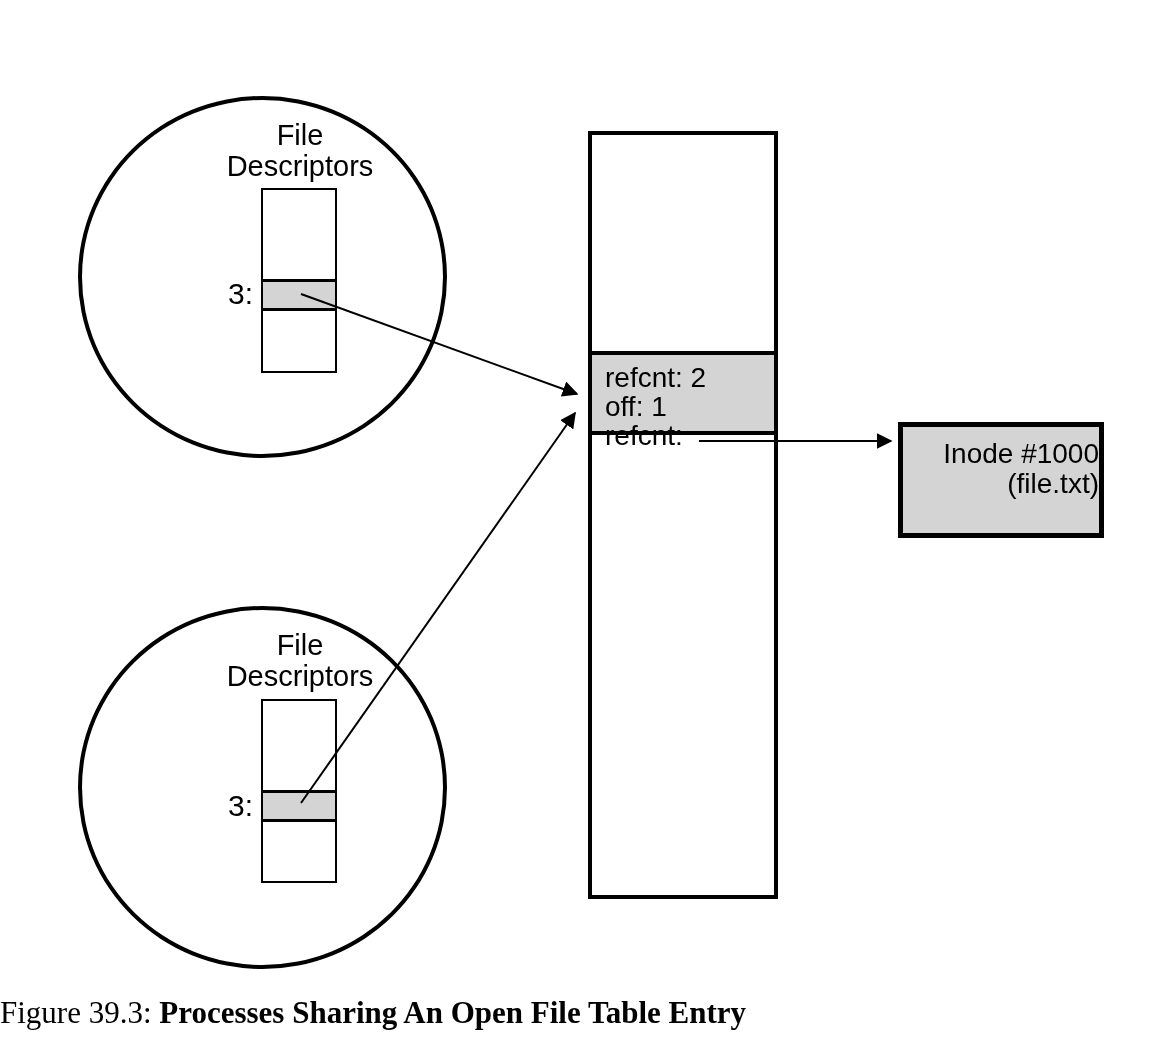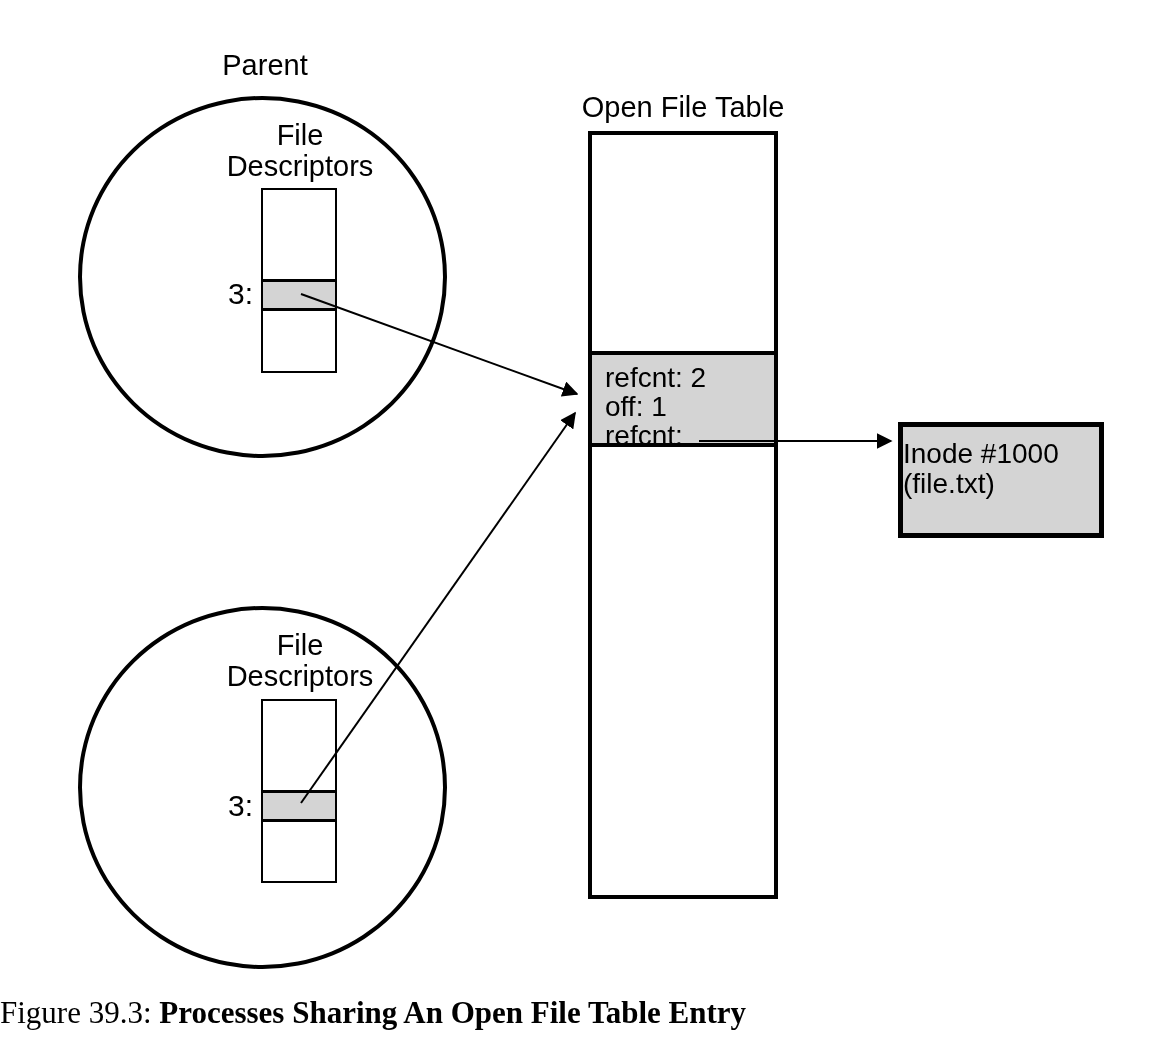--- a/index.html
+++ b/index.html
@@ -44,21 +44,21 @@
   .oft-entry{
     border:4px solid #000;
     box-sizing:border-box;
     font-size:28px;
     line-height:29px;
     padding:8px 0 0 13px;
   }
   .inode-box{
     border:5px solid #000;
     box-sizing:border-box;
-    text-align:left;
+    text-align:right;
     font-size:28px;
     line-height:30px;
     padding-top:12px;
   }
   .caption{
     left:0;right:0;top:995px;
     text-align:left;
     font-family:"Liberation Serif","DejaVu Serif",serif;
     font-size:31px;
     line-height:36px;
@@ -70,21 +70,20 @@
     left:0;top:0;
     pointer-events:none;
     z-index:5;
   }
 </style>
 </head>
 <body>
 
 <div class="canvas">
 
-  <div class="abs lbl" style="left:160px;top:50px;width:210px;">Parent</div>
 
   <div class="abs circle" style="left:78px;top:96px;width:369px;height:362px;"></div>
 
   <div class="abs lbl" style="left:210px;top:120px;width:180px;">
     <div>File</div>
     <div>Descriptors</div>
   </div>
 
   <div class="abs fd-table" style="left:261px;top:188px;width:76px;height:185px;">
     <div class="fd-cell-top"></div>
@@ -101,25 +100,24 @@
     <div>Descriptors</div>
   </div>
 
   <div class="abs fd-table" style="left:261px;top:699px;width:76px;height:184px;">
     <div class="fd-cell-top"></div>
     <div class="fd-cell-gray gray-fill" style="background: rgb(212, 212, 212);"></div>
   </div>
 
   <div class="abs fd-index" style="left:195px;top:790px;width:58px;">3:</div>
 
-  <div class="abs lbl" style="left:558px;top:92px;width:250px;">Open File Table</div>
 
   <div class="abs oft-rect" style="left:588px;top:131px;width:190px;height:768px;"></div>
 
-  <div class="abs oft-entry gray-fill" style="left: 588px; top: 351px; width: 190px; height: 96px; background: rgb(212, 212, 212);">
+  <div class="abs oft-entry gray-fill" style="left: 588px; top: 351px; width: 190px; height: 84px; background: rgb(212, 212, 212);">
     <div>refcnt: 2</div>
     <div>off: 1</div>
     <div>refcnt:</div>
   </div>
 
   <div class="abs inode-box gray-fill" style="left: 898px; top: 422px; width: 206px; height: 116px; background: rgb(212, 212, 212);">
     <div>Inode #1000</div>
     <div>(file.txt)</div>
   </div>
 

